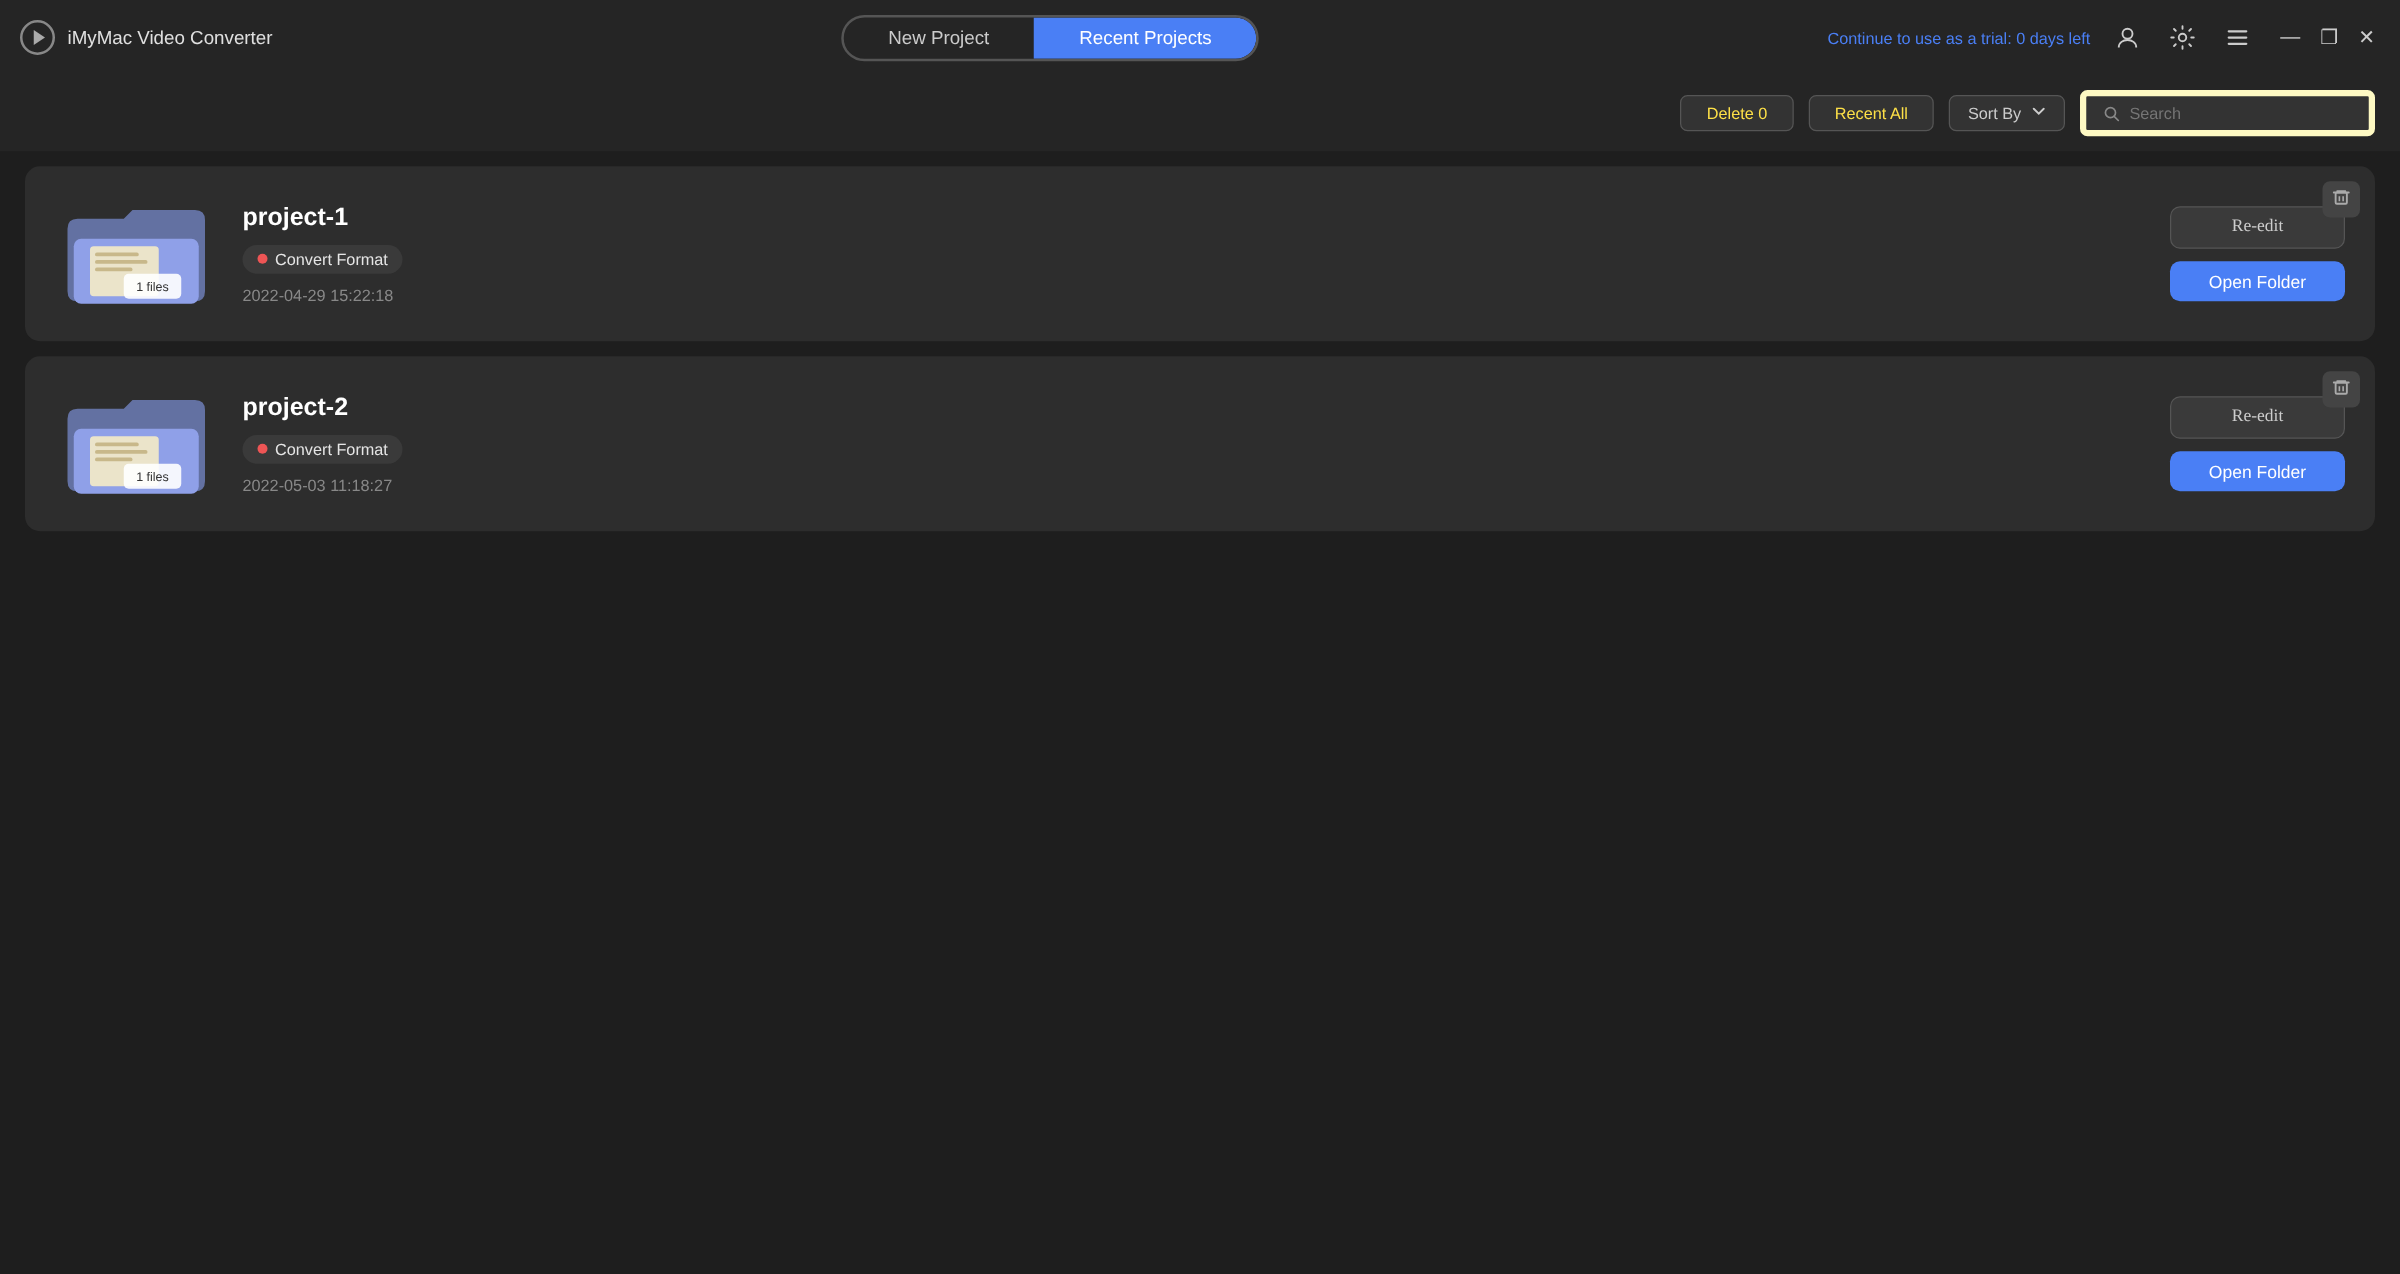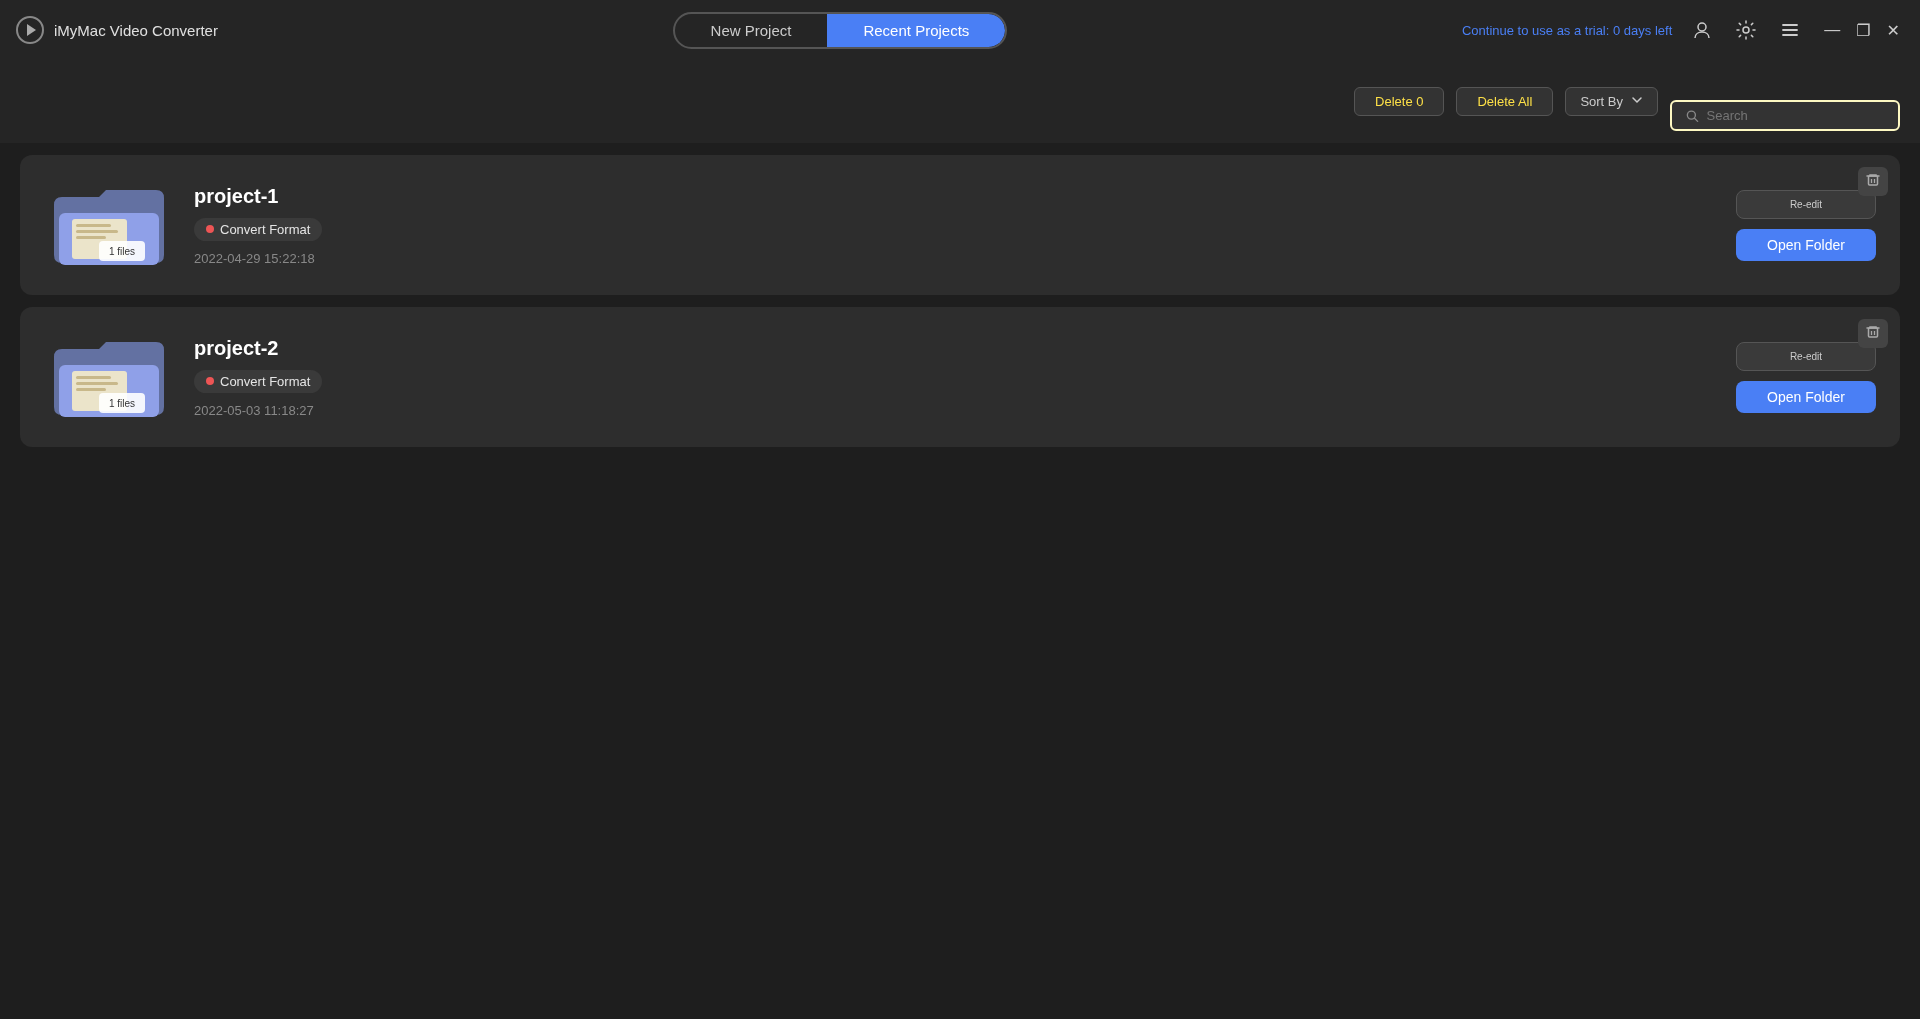--- a/index.html
+++ b/index.html
@@ -148,26 +148,25 @@
       font-size: 13px;
       cursor: pointer;
     }
 
     .search-box {
       display: flex;
       align-items: center;
       gap: 8px;
       padding: 6px 14px;
       border-radius: 6px;
-      border: 2px solid #fef9c3;
+      border: 5px solid #fef9c3;
       background: #333;
       color: #ccc;
       font-size: 13px;
       min-width: 200px;
-      margin-top: 28px;
     }
 
     .search-box input {
       background: transparent;
       border: none;
       color: #ccc;
       font-size: 13px;
       outline: none;
       width: 100%;
     }
@@ -246,23 +245,24 @@
       padding: 6px 8px;
       font-size: 14px;
     }
 
     .re-edit-btn {
       padding: 8px 28px;
       border-radius: 8px;
       border: 1px solid #555;
       background: #3a3a3a;
       color: #ccc;
-      font-size: 10px;
+      font-size: 14px;
       cursor: pointer;
       min-width: 140px;
+      font-family: Liberation Serif, serif;
     }
 
     .open-folder-btn {
       padding: 8px 28px;
       border-radius: 8px;
       border: none;
       background: #4a7ff5;
       color: #fff;
       font-size: 14px;
       cursor: pointer;
@@ -318,21 +318,21 @@
     <div class="window-controls">
       <button class="icon-btn" style="font-size:16px;">—</button>
       <button class="icon-btn" style="font-size:16px;">❐</button>
       <button class="icon-btn" style="font-size:16px;">✕</button>
     </div>
   </div>
 </div>
 
 <div class="toolbar">
   <button class="toolbar-btn">Delete 0</button>
-  <button class="toolbar-btn">Delete All</button>
+  <button class="toolbar-btn">Recent All</button>
   <div class="sort-select">
     <span>Sort By</span>
     <svg width="12" height="12" viewBox="0 0 12 12">
       <polyline points="2,4 6,8 10,4" fill="none" stroke="#ccc" stroke-width="1.5" stroke-linecap="round"></polyline>
     </svg>
   </div>
   <div class="search-box">
     <svg width="14" height="14" viewBox="0 0 14 14">
       <circle cx="6" cy="6" r="4.5" fill="none" stroke="#888" stroke-width="1.5"></circle>
       <line x1="9.5" y1="9.5" x2="13" y2="13" stroke="#888" stroke-width="1.5" stroke-linecap="round"></line>

